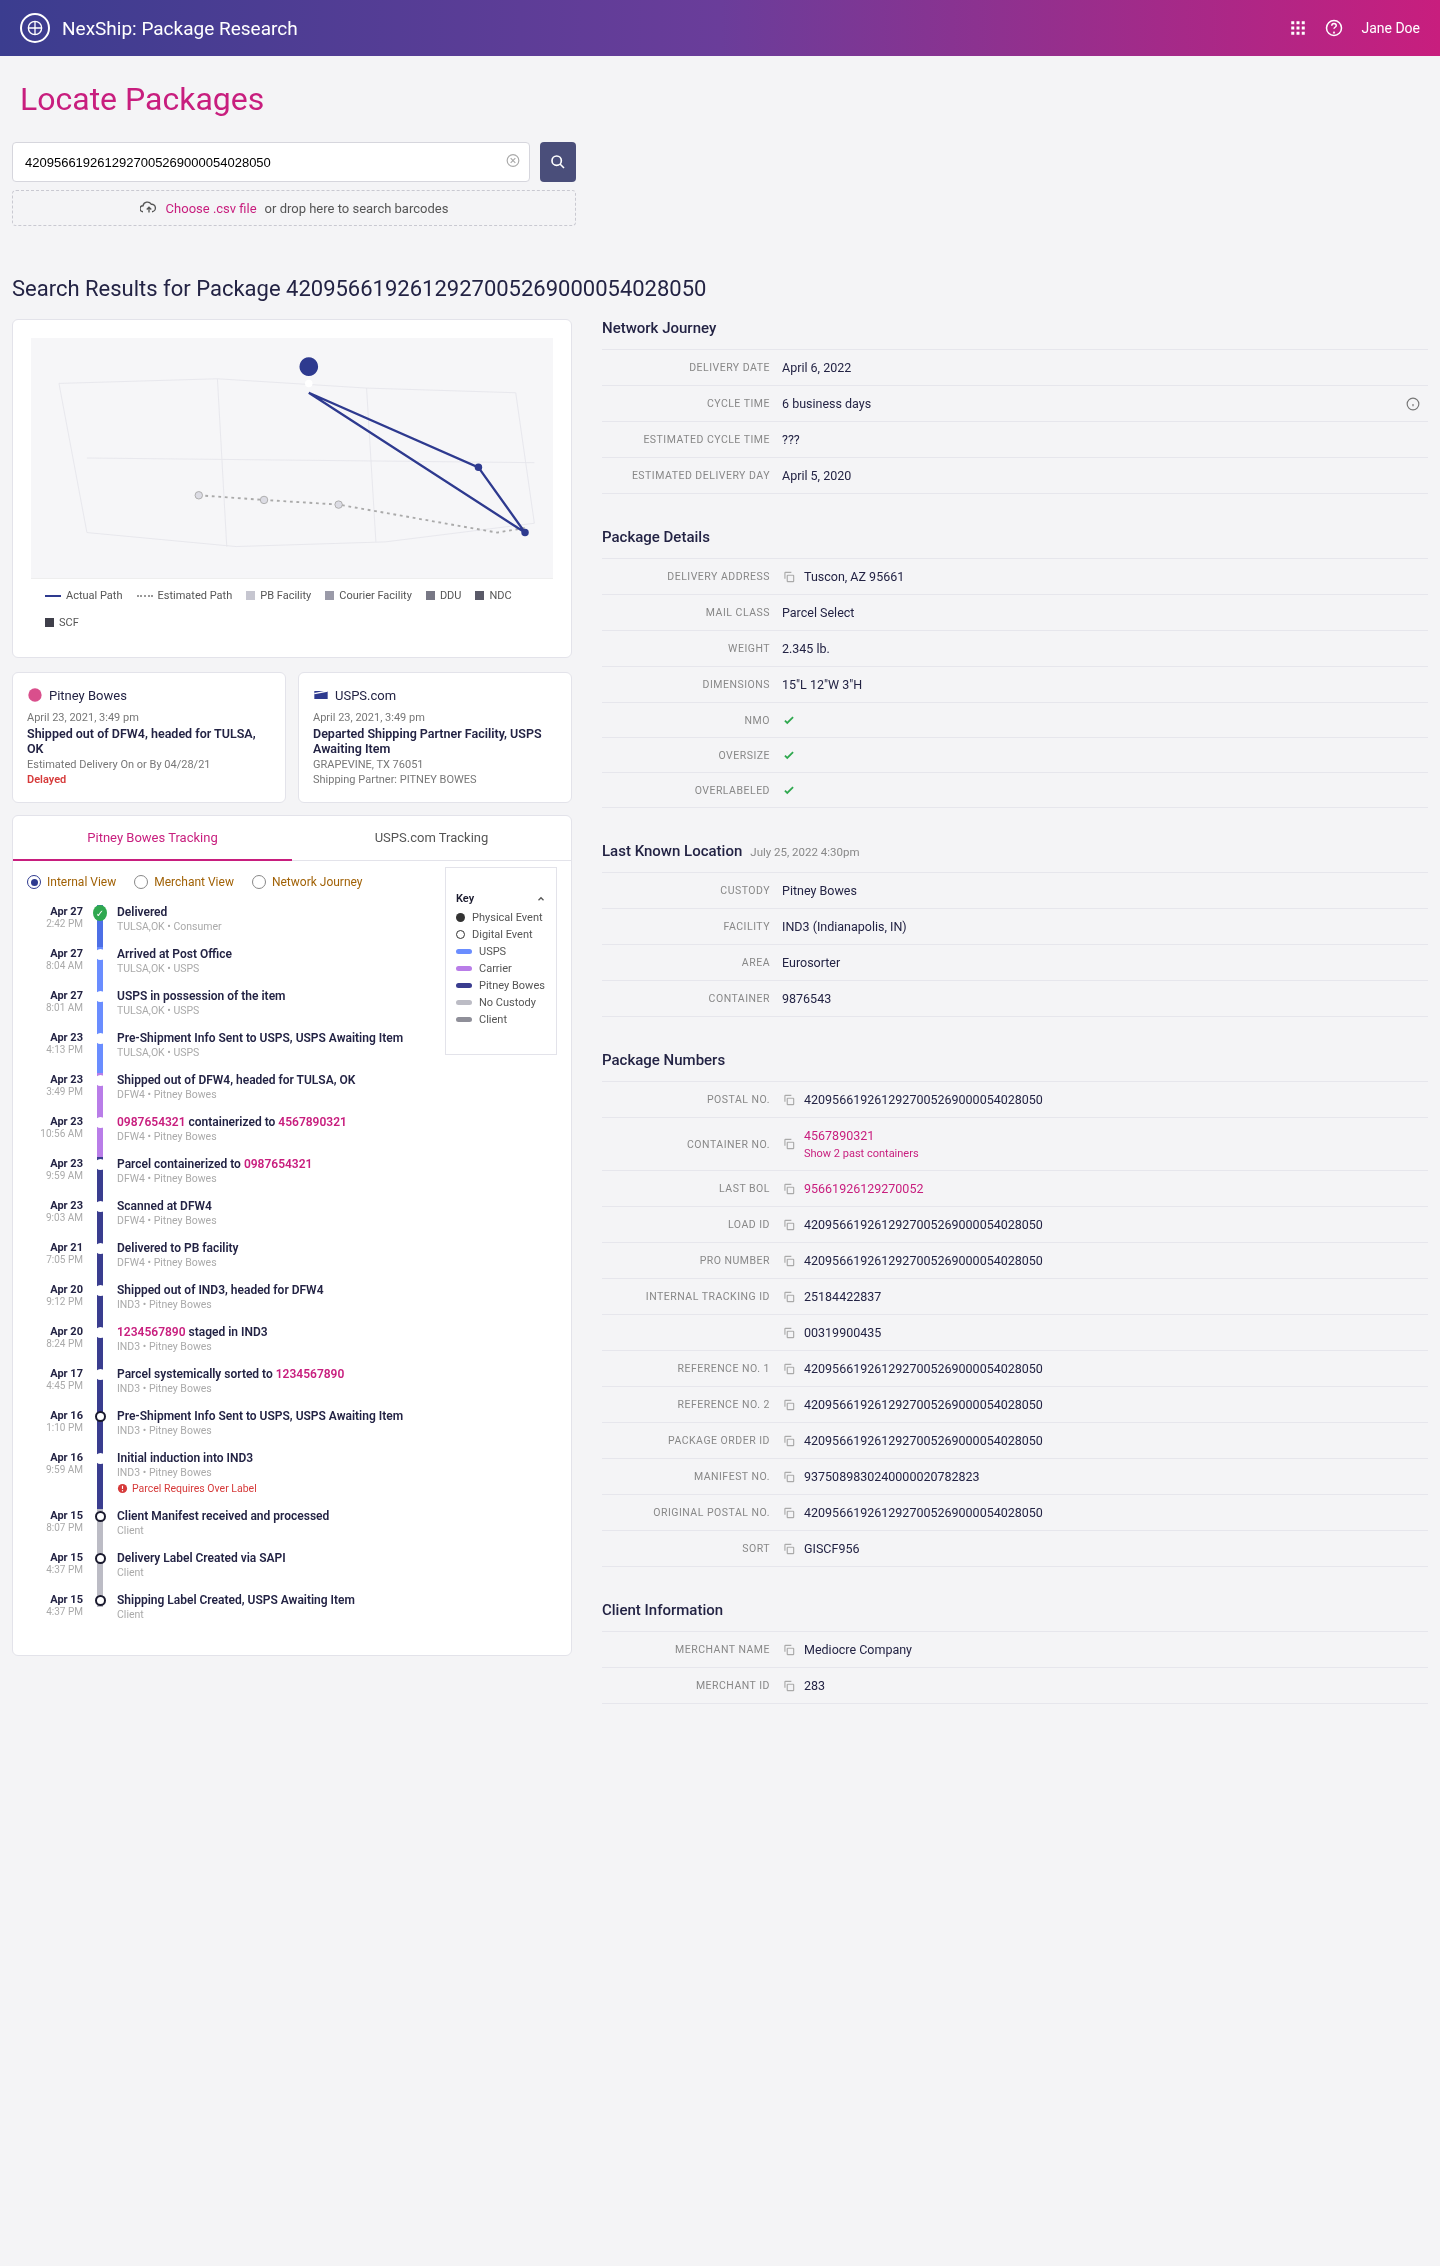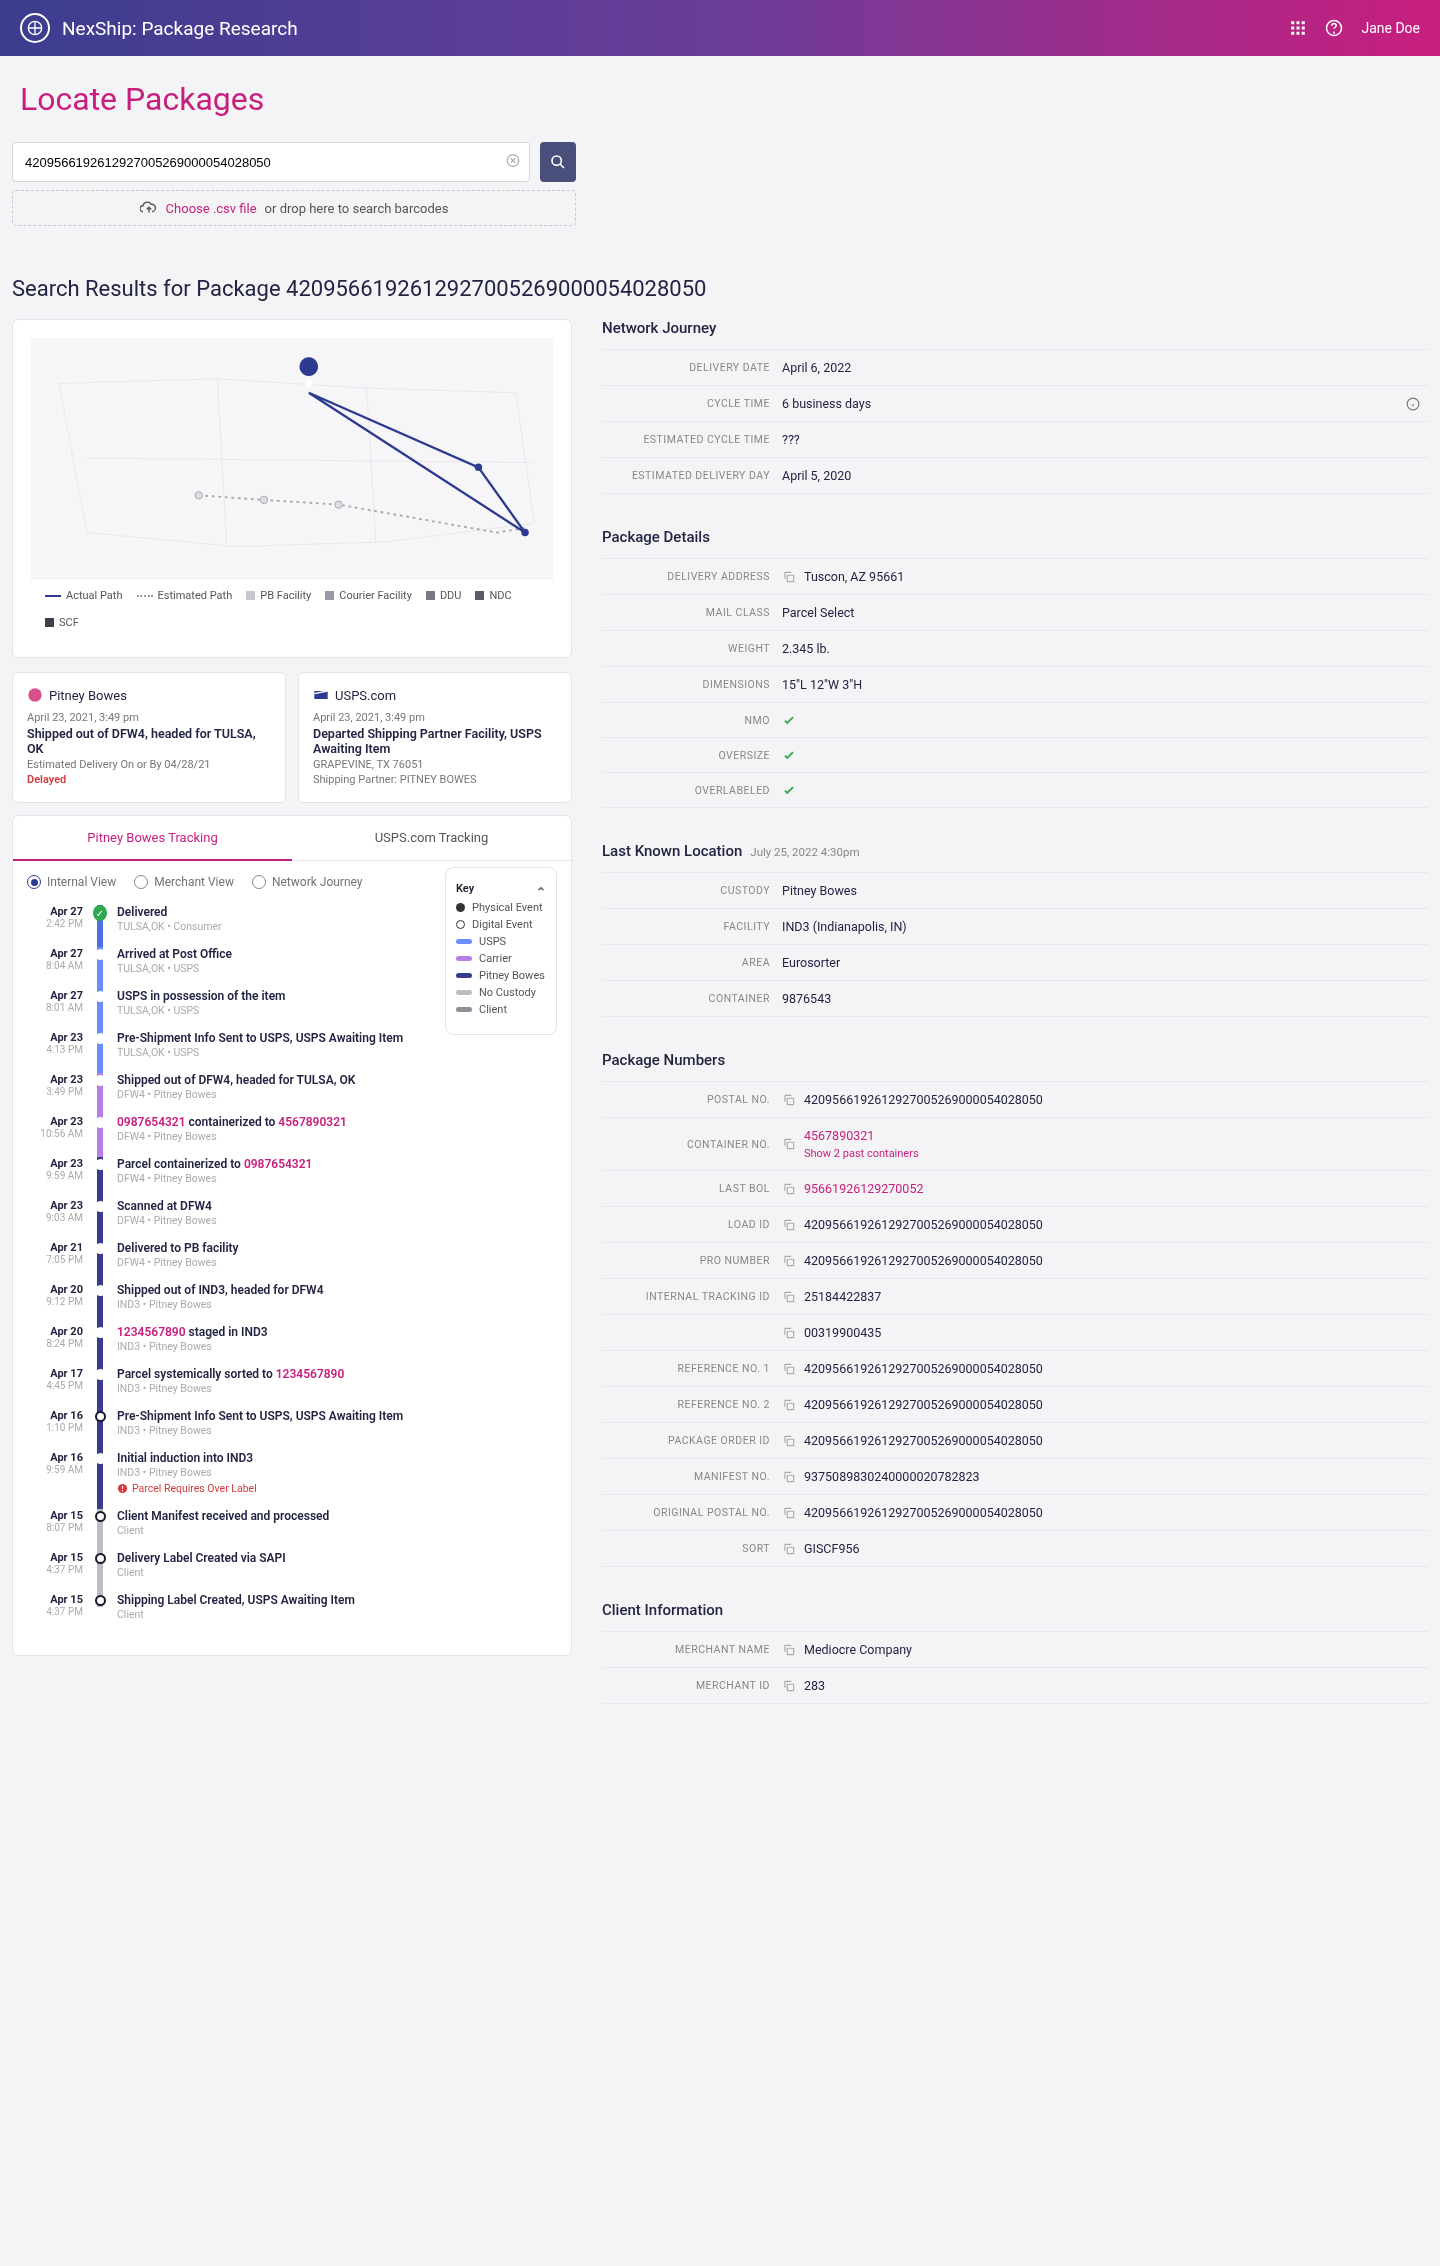--- a/index.html
+++ b/index.html
@@ -56,27 +56,27 @@
 .cc-red { font-size: 11px; color: #d63a3a; font-weight: 600; }
 
 
 .track-card { margin-top: 12px; background: #fff; border: 1px solid #e3e3ea; border-radius: 6px; }
 .track-tabs { display: flex; }
 .track-tab { flex: 1; text-align: center; padding: 14px 0; font-size: 13px; color: #555; cursor: pointer; }
 .track-tab.active { color: #c81e7e; border-bottom: 2px solid #c81e7e; }
 .track-tab:not(.active) { border-bottom: 1px solid #e3e3ea; }
 
 .track-toolbar { display: flex; align-items: flex-start; padding: 14px 14px 0; gap: 20px; position: relative; }
-.view-radios { display: flex; gap: 18px; font-size: 12px; color: #737373; flex-wrap: wrap; }
+.view-radios { display: flex; gap: 18px; font-size: 12px; color: #a16207; flex-wrap: wrap; }
 .view-radio { display: flex; align-items: center; gap: 6px; cursor: pointer; }
 .radio-dot { width: 14px; height: 14px; border: 1.5px solid #888; border-radius: 50%; display: inline-flex; align-items: center; justify-content: center; }
 .radio-dot.checked { border-color: #2e3a8f; }
 .radio-dot.checked::after { content: ""; width: 7px; height: 7px; background: #2e3a8f; border-radius: 50%; }
 
-.key-box { position: absolute; right: 14px; top: 6px; width: 112px; border: 1px solid #e3e3ea; border-radius: 8px; background: #fff; font-size: 11px; padding: 14px 10px; }
+.key-box { position: absolute; right: 14px; top: 6px; width: 112px; border: 1px solid #e3e3ea; border-radius: 0; background: #fff; font-size: 11px; padding: 24px 10px; }
 .key-box .key-title { font-weight: 600; display: flex; justify-content: space-between; align-items: center; margin-bottom: 6px; }
 .key-row { display: flex; align-items: center; gap: 7px; margin: 4px 0; color: #555; }
 .key-dot { width: 9px; height: 9px; border-radius: 50%; background: #333; }
 .key-dot.hollow { background: #fff; border: 1.5px solid #333; }
 .key-bar { width: 16px; height: 5px; border-radius: 3px; }
 
 
 .timeline { padding: 16px 14px 20px; }
 .tl-row { display: flex; gap: 10px; position: relative; padding-bottom: 14px; }
 .tl-date { width: 56px; text-align: right; font-size: 11px; flex-shrink: 0; }

